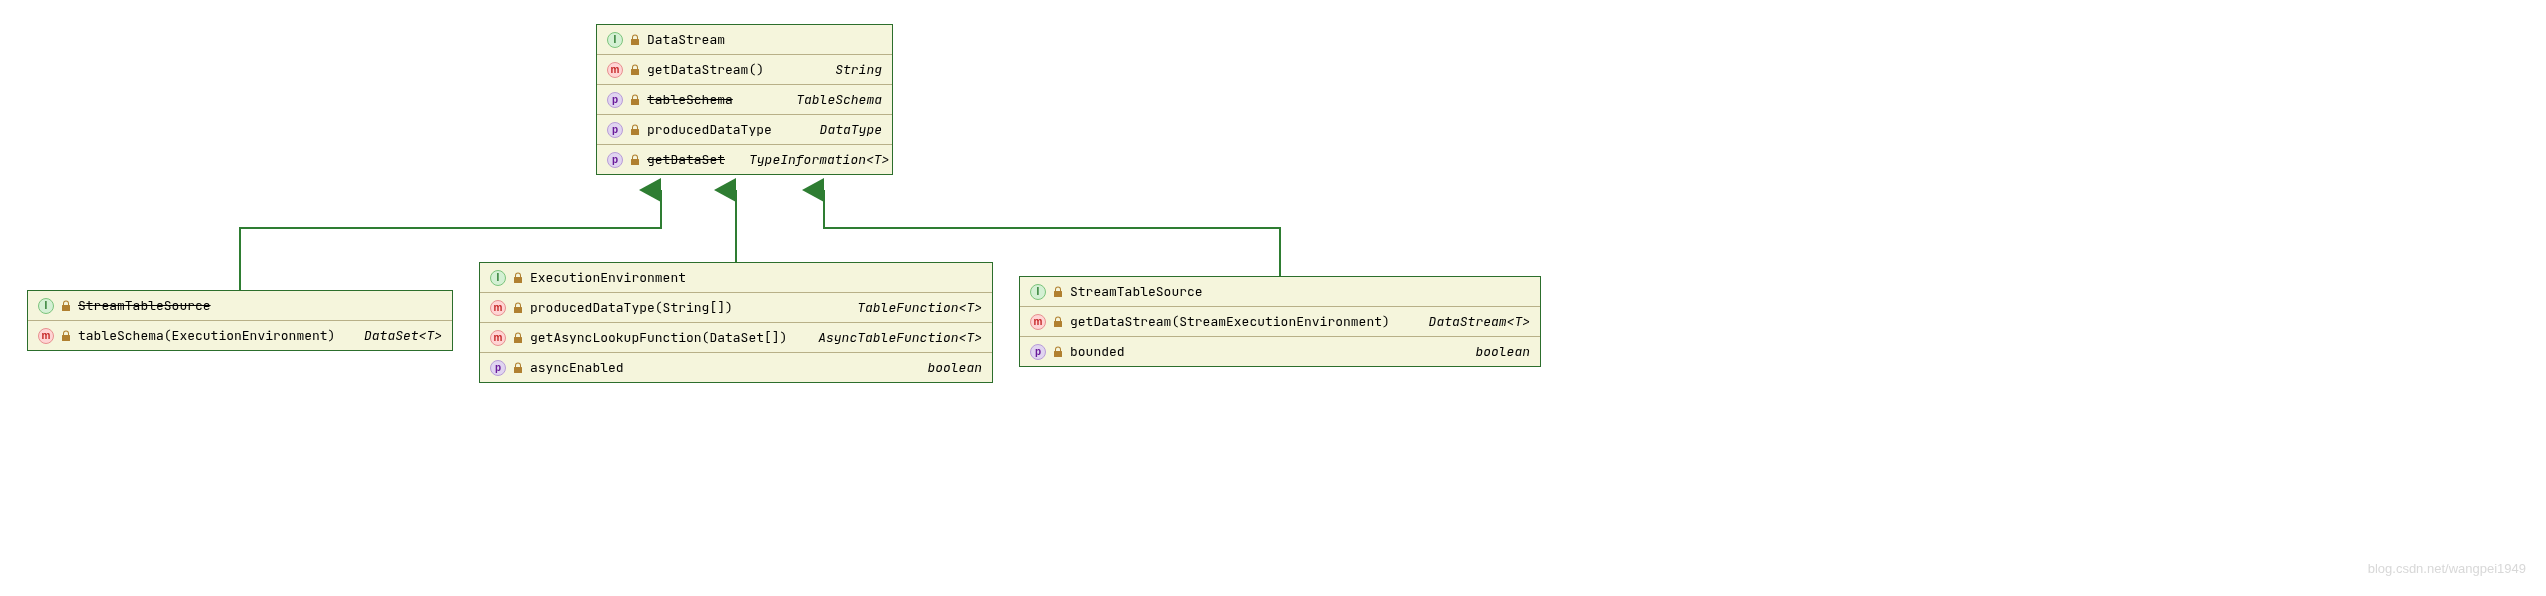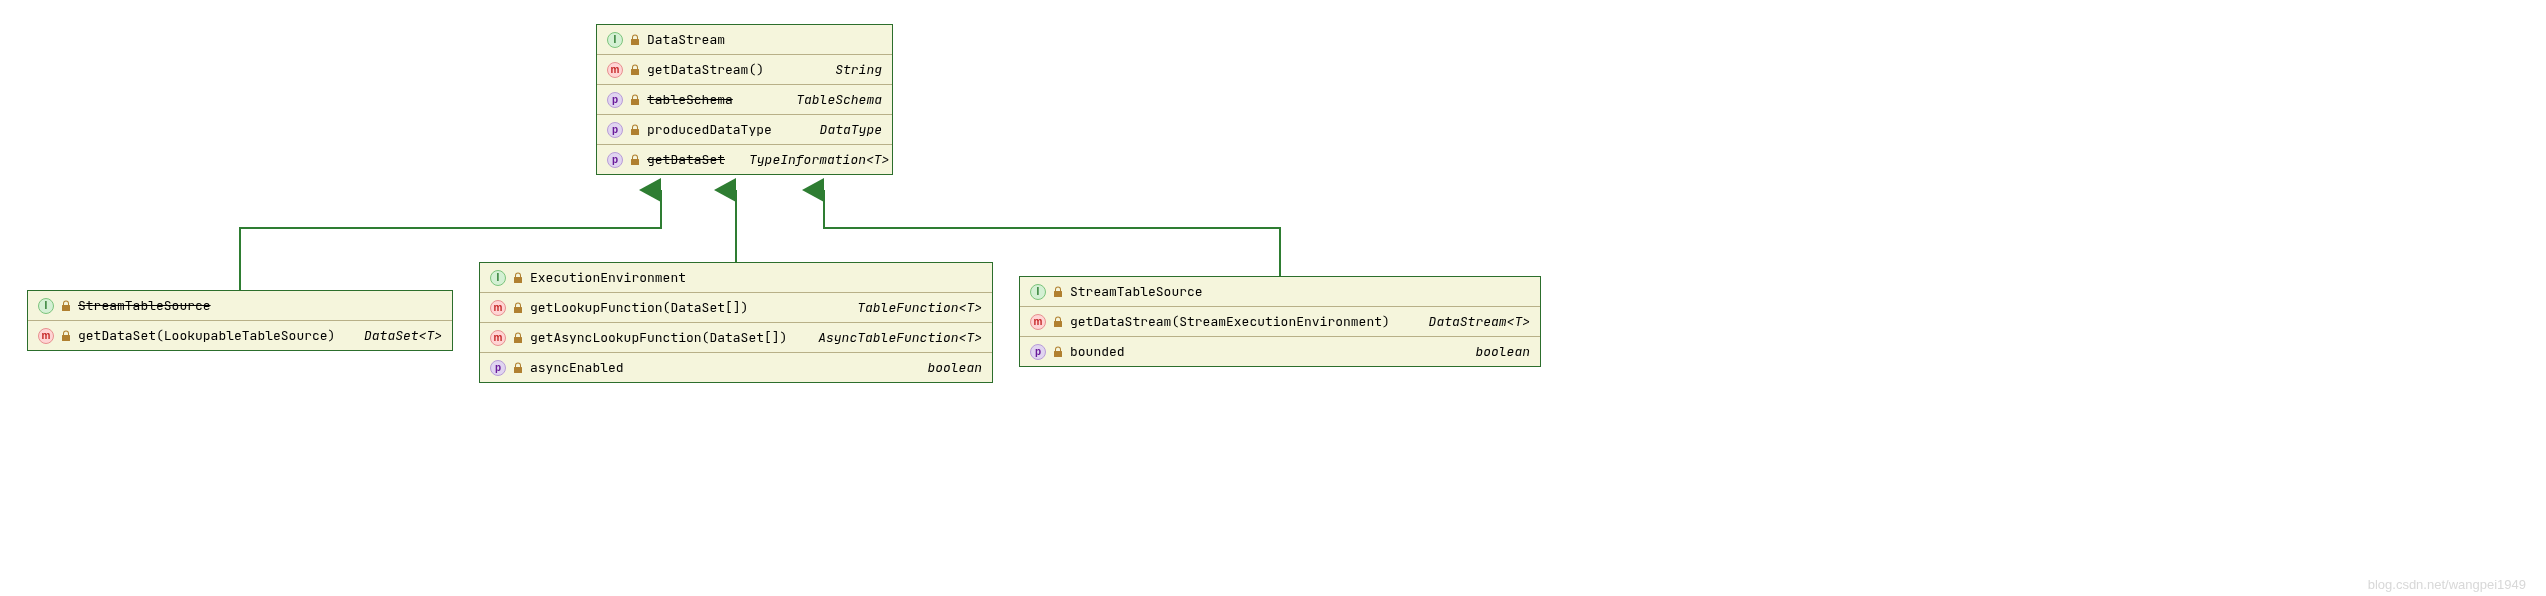--- a/index.html
+++ b/index.html
@@ -58,21 +58,21 @@
   .lock-icon svg { width: 12px; height: 12px; display: block; }
   svg.connectors {
     position: absolute;
     top: 0; left: 0;
     width: 2546px; height: 596px;
     pointer-events: none;
   }
   .watermark {
     position: absolute;
     right: 20px;
-    bottom: 4px;
+    bottom: 20px;
     color: #d8d8d8;
     font-size: 13px;
     font-family: sans-serif;
   }
 </style>
 </head>
 <body>
 
 <svg class="connectors">
   <defs>
@@ -150,21 +150,21 @@
       </span>
     <span class="row-name strike">StreamTableSource</span>
   </div>
   <div class="class-row">
     <span class="icon icon-m">m</span>
     <span class="lock-icon">
         <svg viewBox="0 0 12 12">
           <path d="M3 5V3.5a3 3 0 016 0V5h.5a.5.5 0 01.5.5v5a.5.5 0 01-.5.5h-7a.5.5 0 01-.5-.5v-5A.5.5 0 012.5 5H3zm1 0h4V3.5a2 2 0 00-4 0V5z" fill="#b08030"></path>
         </svg>
       </span>
-    <span class="row-name">getDataSet(LookupableTableSource)</span>
+    <span class="row-name">tableSchema(ExecutionEnvironment)</span>
     <span class="row-type">DataSet&lt;T&gt;</span>
   </div>
 </div>
 
 <div class="class-box" style="left:479px; top:262px; width:514px;">
   <div class="class-header">
     <span class="icon icon-i">I</span>
     <span class="lock-icon">
         <svg viewBox="0 0 12 12">
           <path d="M3 5V3.5a3 3 0 016 0V5h.5a.5.5 0 01.5.5v5a.5.5 0 01-.5.5h-7a.5.5 0 01-.5-.5v-5A.5.5 0 012.5 5H3zm1 0h4V3.5a2 2 0 00-4 0V5z" fill="#b08030"></path>
@@ -172,21 +172,21 @@
       </span>
     <span class="row-name">ExecutionEnvironment</span>
   </div>
   <div class="class-row">
     <span class="icon icon-m">m</span>
     <span class="lock-icon">
         <svg viewBox="0 0 12 12">
           <path d="M3 5V3.5a3 3 0 016 0V5h.5a.5.5 0 01.5.5v5a.5.5 0 01-.5.5h-7a.5.5 0 01-.5-.5v-5A.5.5 0 012.5 5H3zm1 0h4V3.5a2 2 0 00-4 0V5z" fill="#b08030"></path>
         </svg>
       </span>
-    <span class="row-name">getLookupFunction(DataSet[])</span>
+    <span class="row-name">producedDataType(String[])</span>
     <span class="row-type">TableFunction&lt;T&gt;</span>
   </div>
   <div class="class-row">
     <span class="icon icon-m">m</span>
     <span class="lock-icon">
         <svg viewBox="0 0 12 12">
           <path d="M3 5V3.5a3 3 0 016 0V5h.5a.5.5 0 01.5.5v5a.5.5 0 01-.5.5h-7a.5.5 0 01-.5-.5v-5A.5.5 0 012.5 5H3zm1 0h4V3.5a2 2 0 00-4 0V5z" fill="#b08030"></path>
         </svg>
       </span>
     <span class="row-name">getAsyncLookupFunction(DataSet[])</span>

